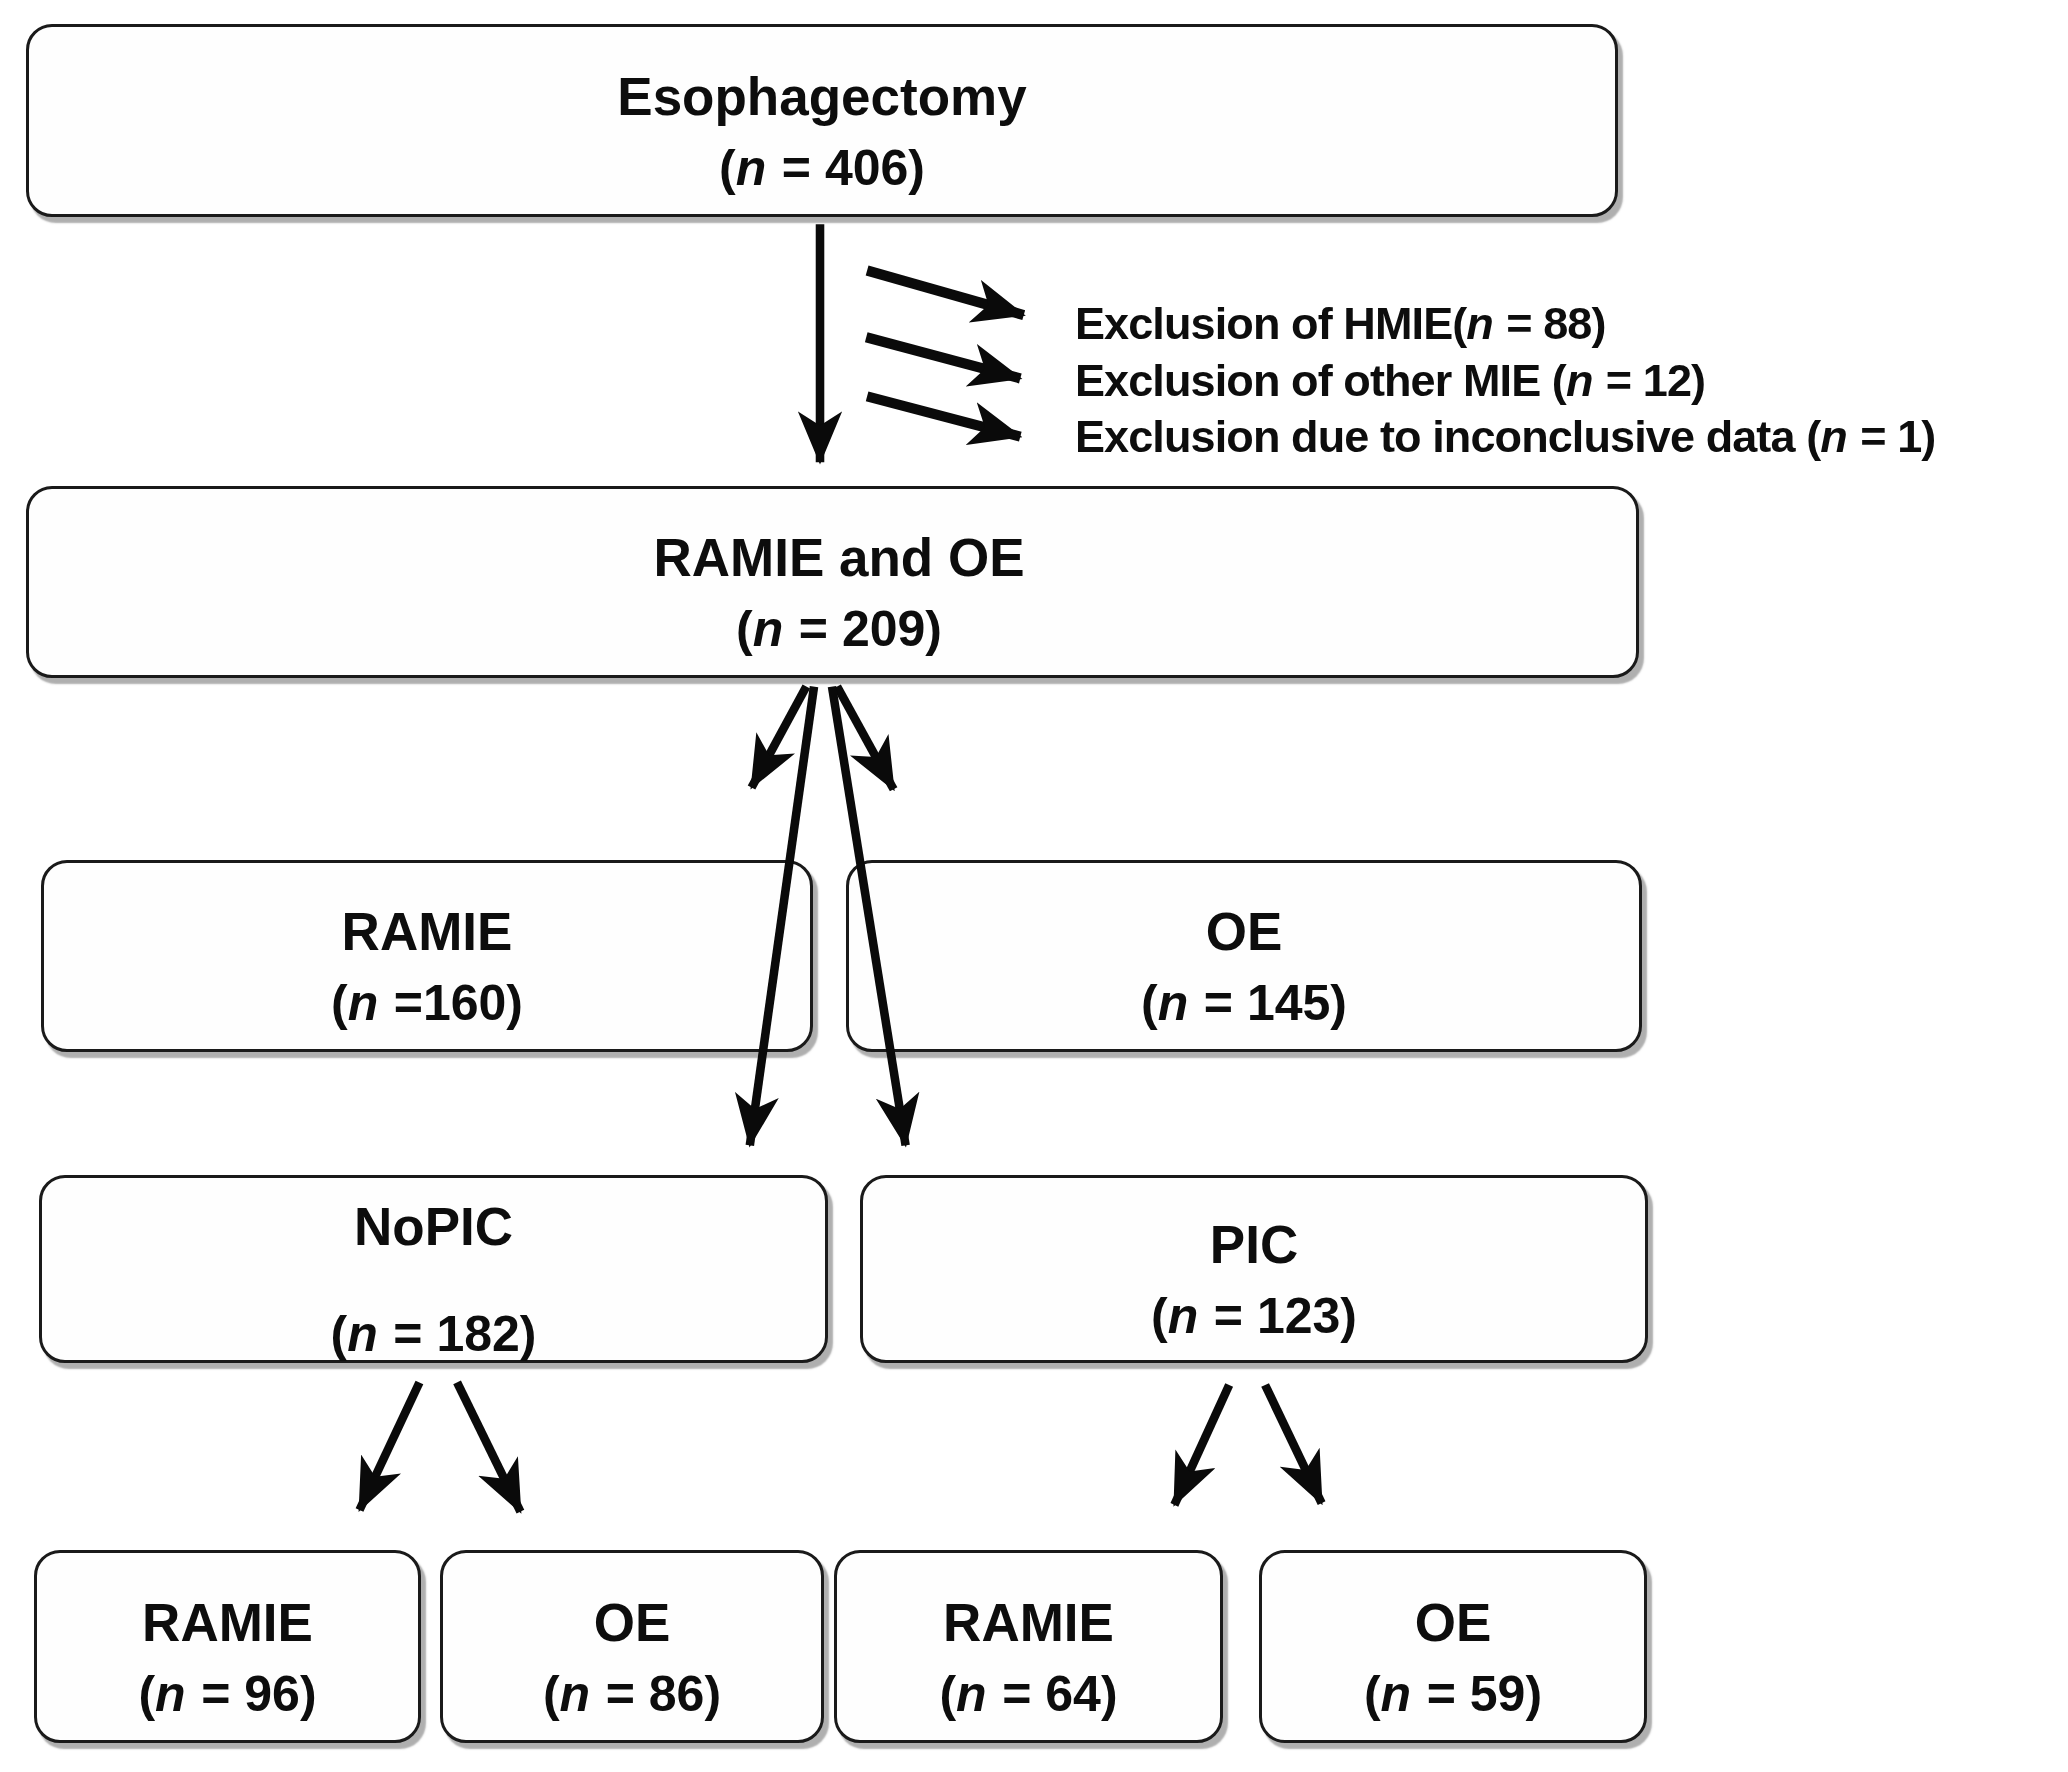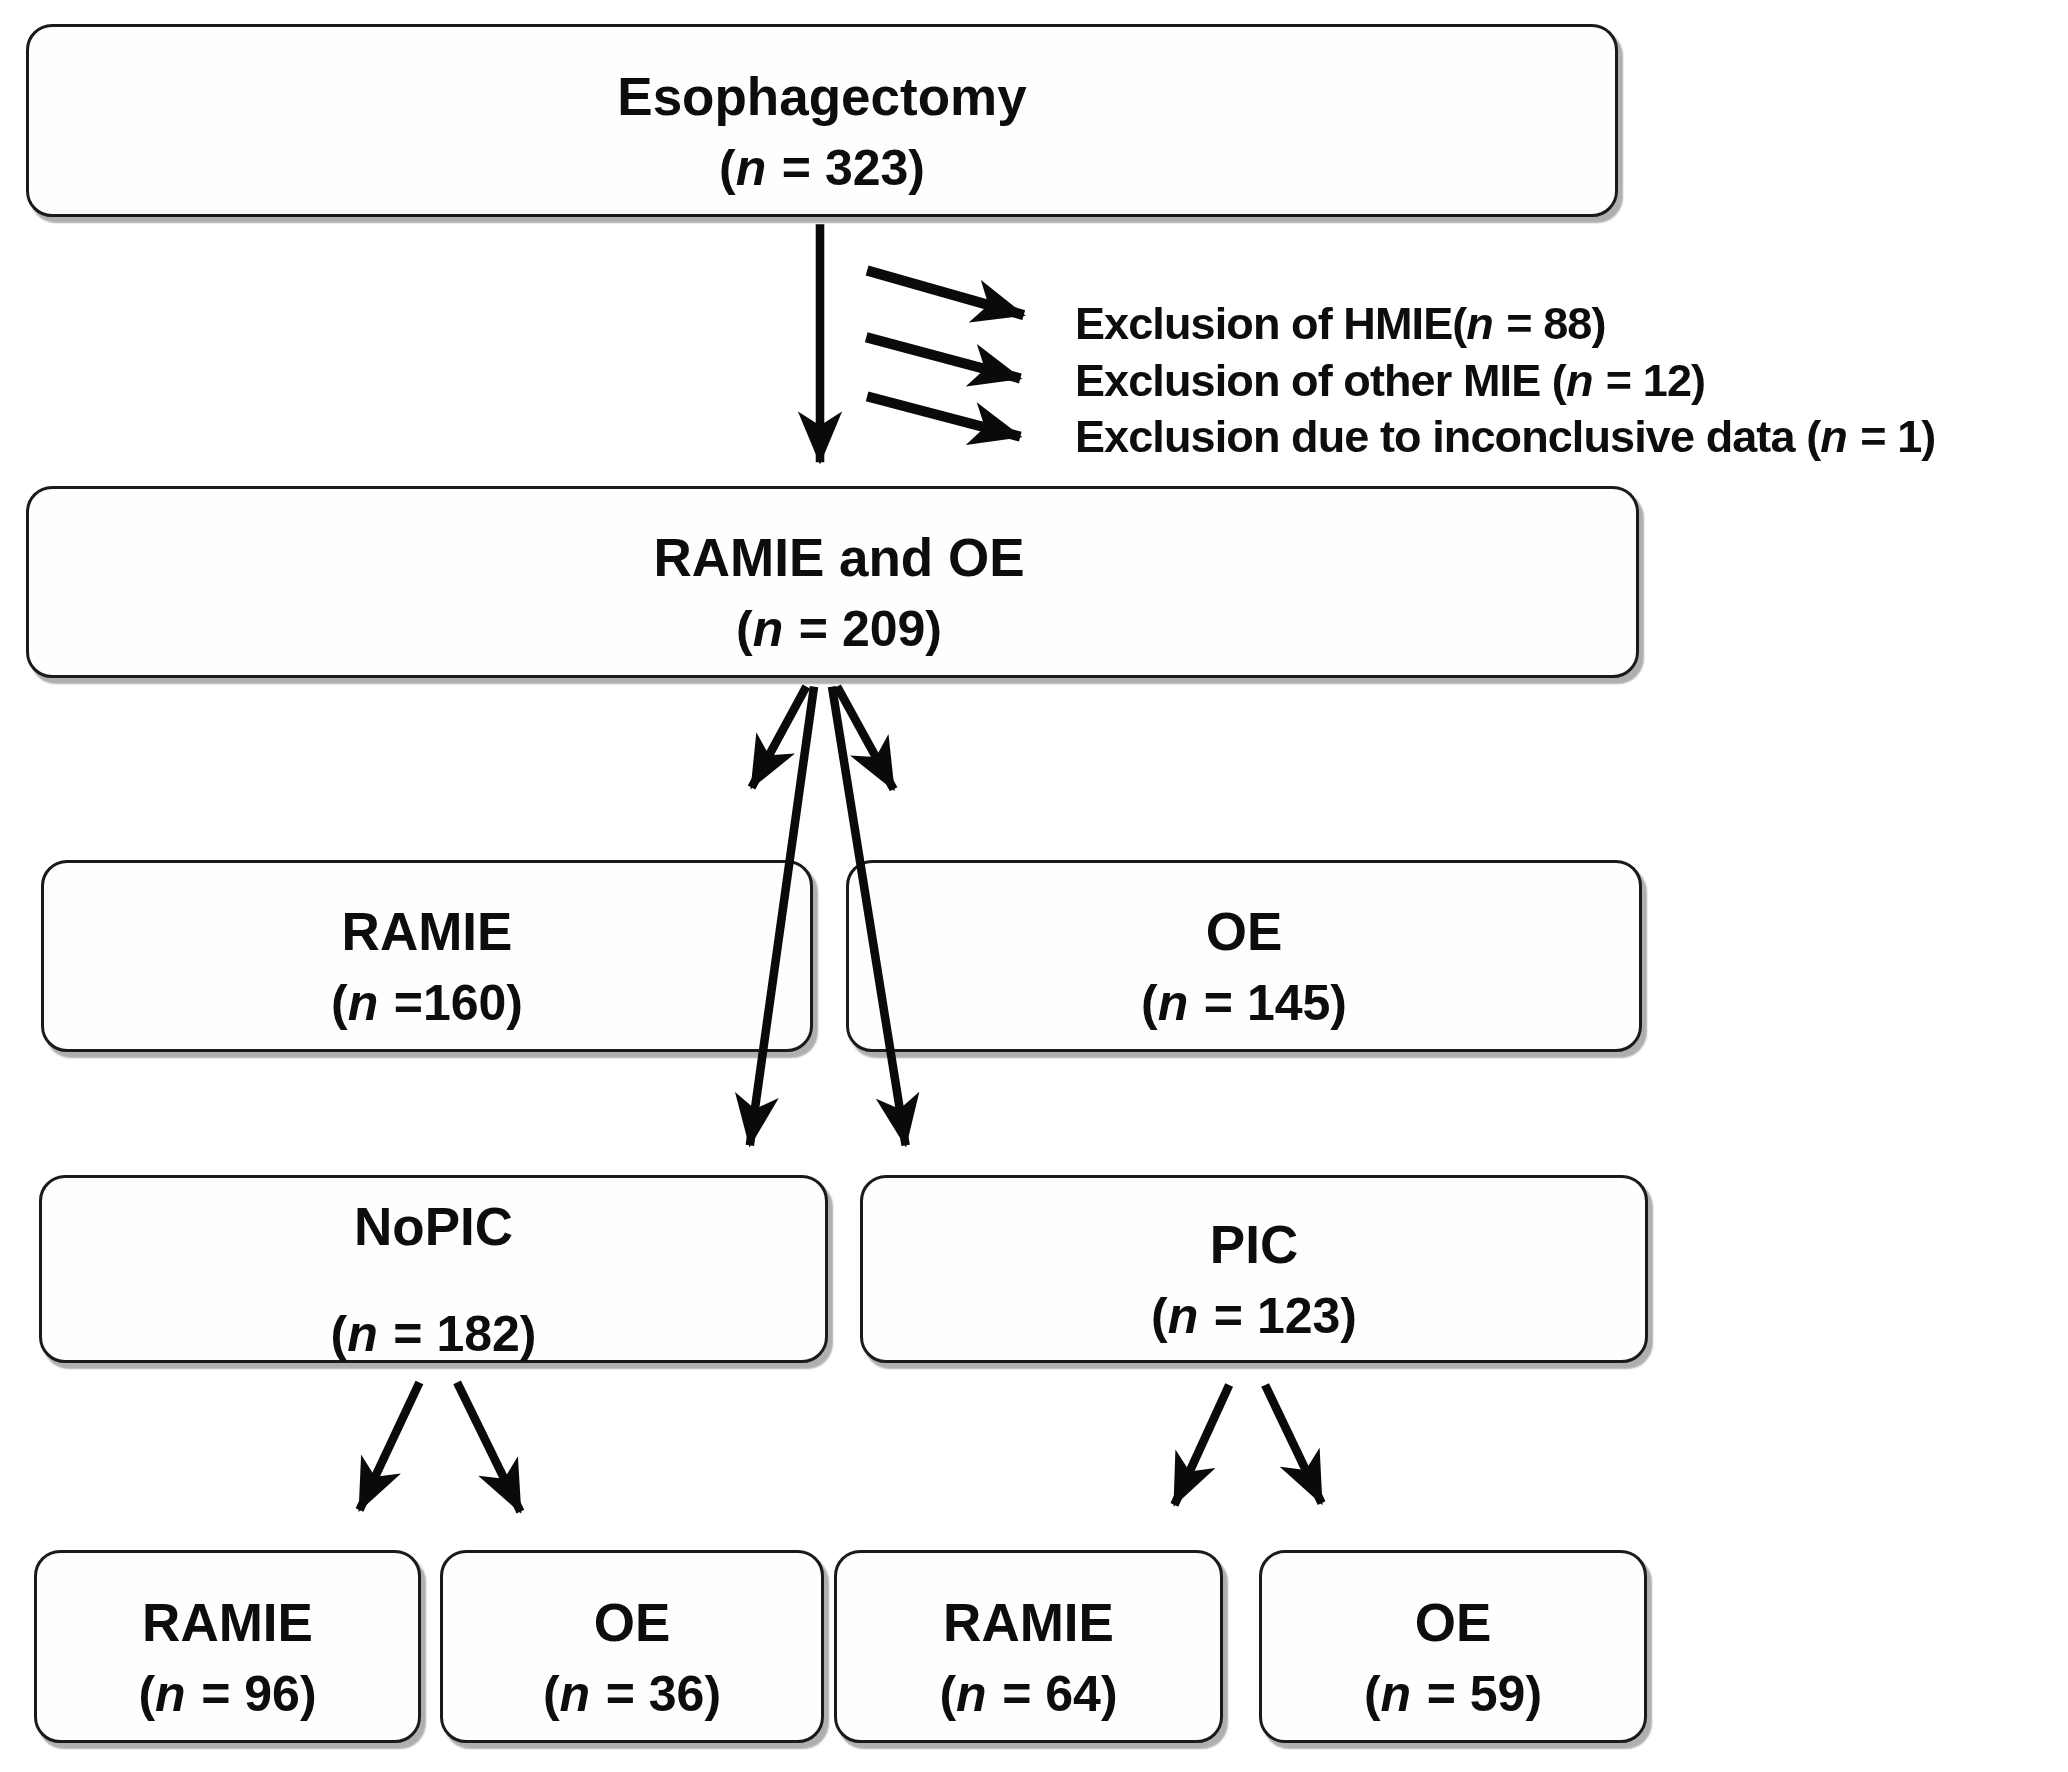--- a/index.html
+++ b/index.html
@@ -76,21 +76,21 @@
     stroke-width: 12;
   }
 </style>
 </head>
 <body>
 
 <div id="figure-canvas">
 
   <div class="node" style="left:26px; top:24px; width:1592px; height:193px;">
     <div class="node-label">Esophagectomy</div>
-    <div class="node-count"><span>(</span><span class="n-var">n</span><span> = 323)</span></div>
+    <div class="node-count"><span>(</span><span class="n-var">n</span><span> = 406)</span></div>
   </div>
 
   <div class="exclusion-line" style="top:295px;"><span>Exclusion of HMIE(</span><span class="n-var">n</span><span> = 88)</span></div>
   <div class="exclusion-line" style="top:352px;"><span>Exclusion of other MIE (</span><span class="n-var">n</span><span> = 12)</span></div>
   <div class="exclusion-line" style="top:408px;"><span>Exclusion due to inconclusive data (</span><span class="n-var">n</span><span> = 1)</span></div>
 
   <div class="node" style="left:26px; top:486px; width:1613px; height:192px;padding-left:13px;">
     <div class="node-label">RAMIE and OE</div>
     <div class="node-count"><span>(</span><span class="n-var">n</span><span> = 209)</span></div>
   </div>
@@ -112,21 +112,21 @@
     <div class="node-label">PIC</div>
     <div class="node-count"><span>(</span><span class="n-var">n</span><span> = 123)</span></div>
   </div>
 
   <div class="node" style="left:34px; top:1550px; width:387px; height:193px;">
     <div class="node-label">RAMIE</div>
     <div class="node-count"><span>(</span><span class="n-var">n</span><span> = 96)</span></div>
   </div>
   <div class="node" style="left:440px; top:1550px; width:384px; height:193px;">
     <div class="node-label">OE</div>
-    <div class="node-count"><span>(</span><span class="n-var">n</span><span> = 36)</span></div>
+    <div class="node-count"><span>(</span><span class="n-var">n</span><span> = 86)</span></div>
   </div>
   <div class="node" style="left:834px; top:1550px; width:389px; height:193px;">
     <div class="node-label">RAMIE</div>
     <div class="node-count"><span>(</span><span class="n-var">n</span><span> = 64)</span></div>
   </div>
   <div class="node" style="left:1259px; top:1550px; width:388px; height:193px;">
     <div class="node-label">OE</div>
     <div class="node-count"><span>(</span><span class="n-var">n</span><span> = 59)</span></div>
   </div>
 

